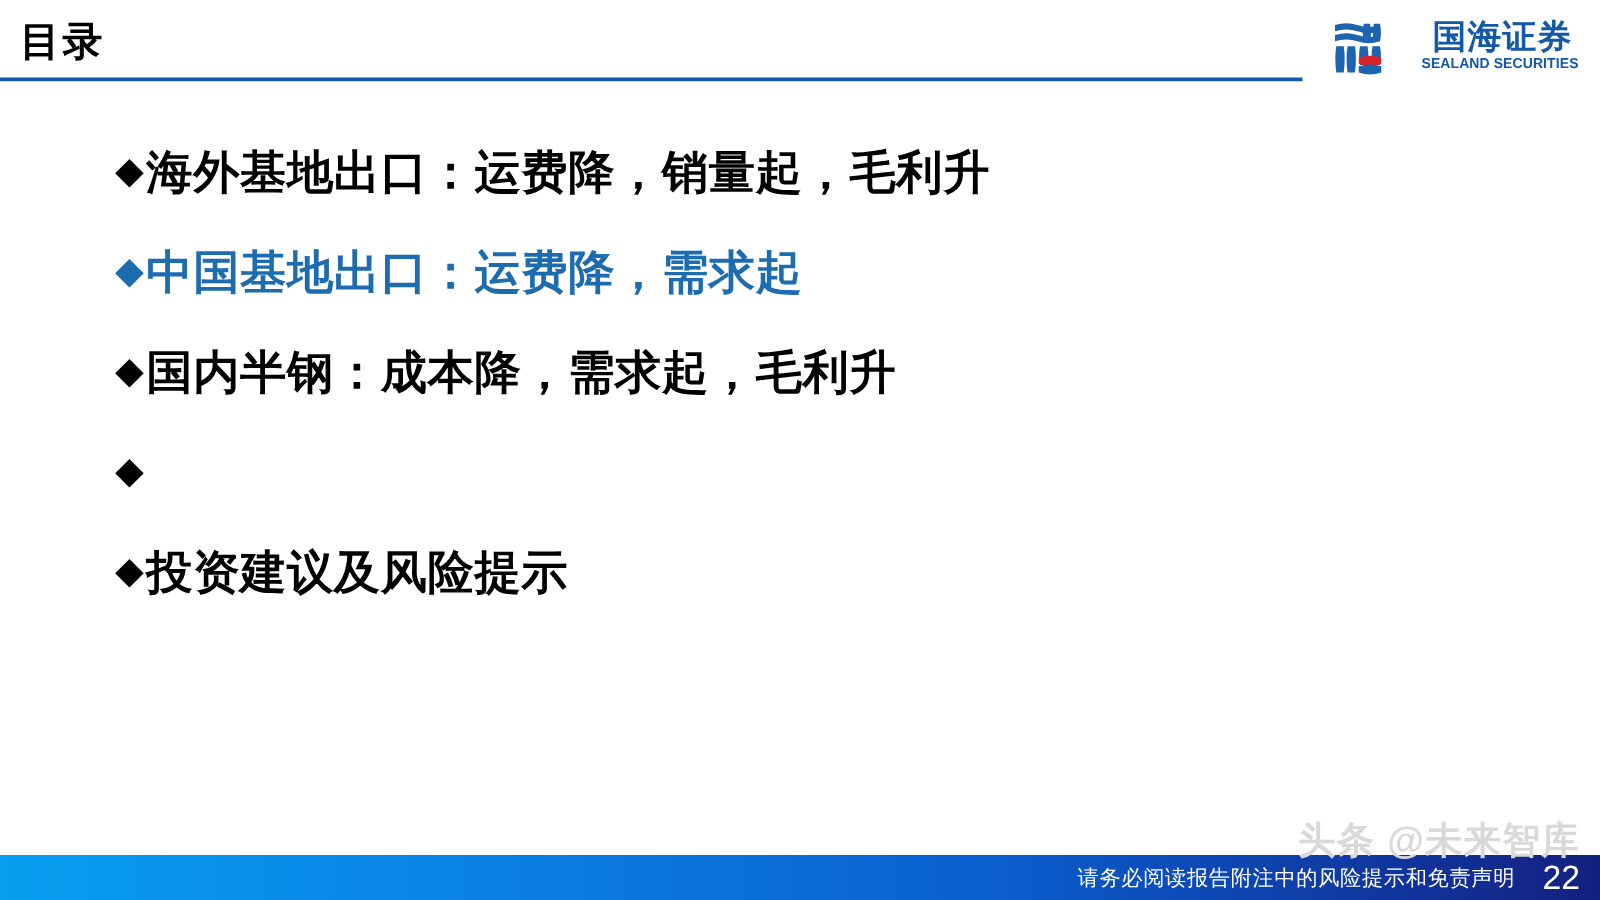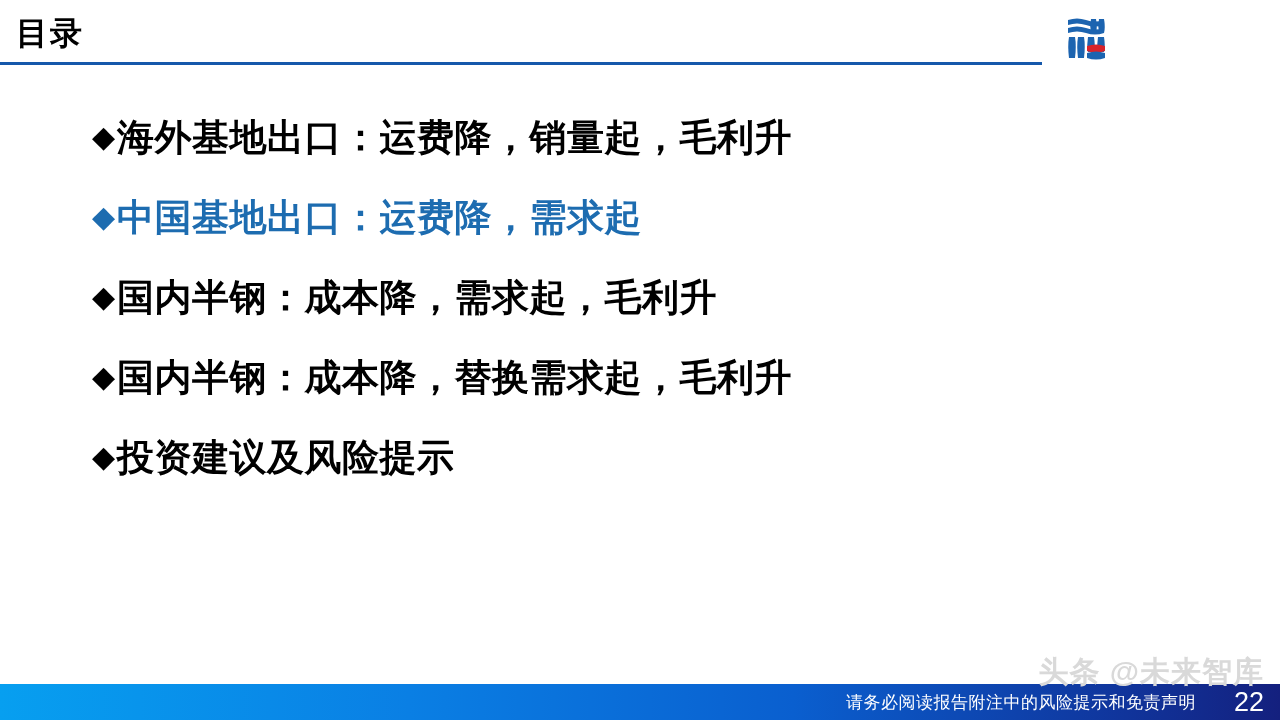--- a/index.html
+++ b/index.html
@@ -139,21 +139,21 @@
     position: absolute;
     left: 0;
     top: 684px;
     width: 1280px;
     height: 36px;
     background: linear-gradient(90deg, #079ff0 0%, #0a7fe4 32%, #0a5fcf 62%, #10349b 88%, #14207e 100%);
     z-index: 2;
   }
   .footer-note {
     position: absolute;
-    left: 0;
+    left: 16px;
     top: 0;
     width: 1196px;
     height: 36px;
     display: flex;
     align-items: center;
     justify-content: flex-end;
     font-size: 17px;
     color: #ffffff;
     letter-spacing: 0.5px;
     white-space: nowrap;
@@ -194,20 +194,24 @@
           <path d="M32 21 l6 0 q1.5 9 0 15 l-6 0 q-1.5 -7 0 -15 z"></path>
         </g>
         <g fill="#1c64b0">
           <path d="M25 3 l5 0 q1.5 8 0 14 l-5 0 q-1.5 -7 0 -14 z"></path>
           <path d="M33 3 l5 0 q1.5 8 0 14 l-5 0 q-1.5 -7 0 -14 z"></path>
         </g>
         <path d="M21 30 q9 -3 18 0 l0 5 q-9 3 -18 0 z" fill="#d8232a"></path>
         <path d="M21 37 q9 -3 18 0 l0 5 q-9 3 -18 0 z" fill="#1c64b0"></path>
       </svg>
     </div>
+    <div class="logo-text-wrap">
+      <div class="logo-cn">国海证券</div>
+      <div class="logo-en">SEALAND SECURITIES</div>
+    </div>
   </div>
 
   <div class="toc">
 
     <div class="toc-item dark">
       <span class="toc-bullet">◆</span>
       <span class="toc-label">海外基地出口：运费降，销量起，毛利升</span>
     </div>
 
     <div class="toc-item accent">
@@ -215,21 +219,20 @@
       <span class="toc-label">中国基地出口：运费降，需求起</span>
     </div>
 
     <div class="toc-item dark">
       <span class="toc-bullet">◆</span>
       <span class="toc-label">国内半钢：成本降，需求起，毛利升</span>
     </div>
 
     <div class="toc-item dark">
       <span class="toc-bullet">◆</span>
-      <span class="toc-label">国内半钢：成本降，替换需求起，毛利升</span>
     </div>
 
     <div class="toc-item dark">
       <span class="toc-bullet">◆</span>
       <span class="toc-label">投资建议及风险提示</span>
     </div>
 
   </div>
 
   <div class="watermark">头条 @未来智库</div>

